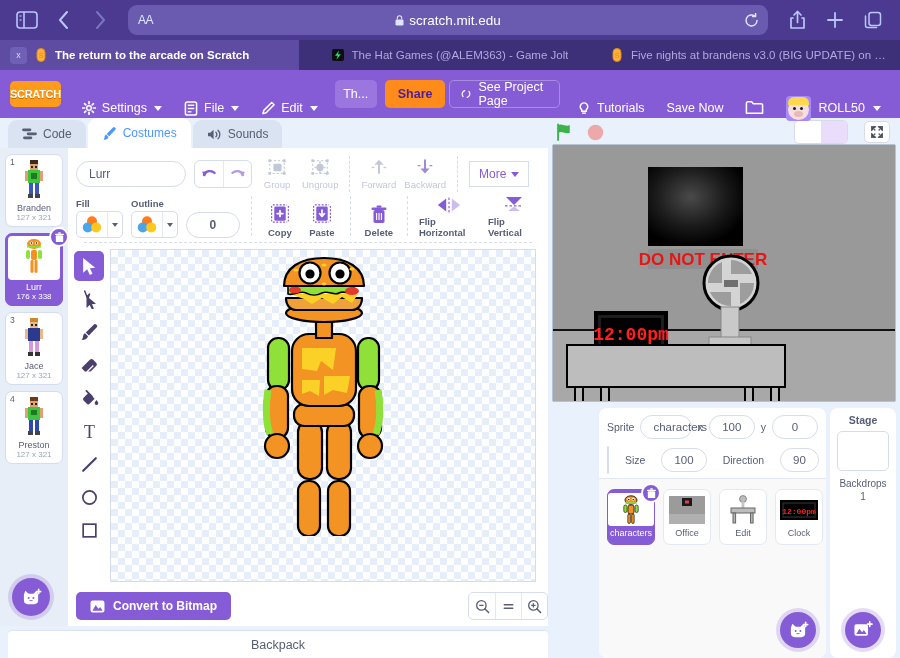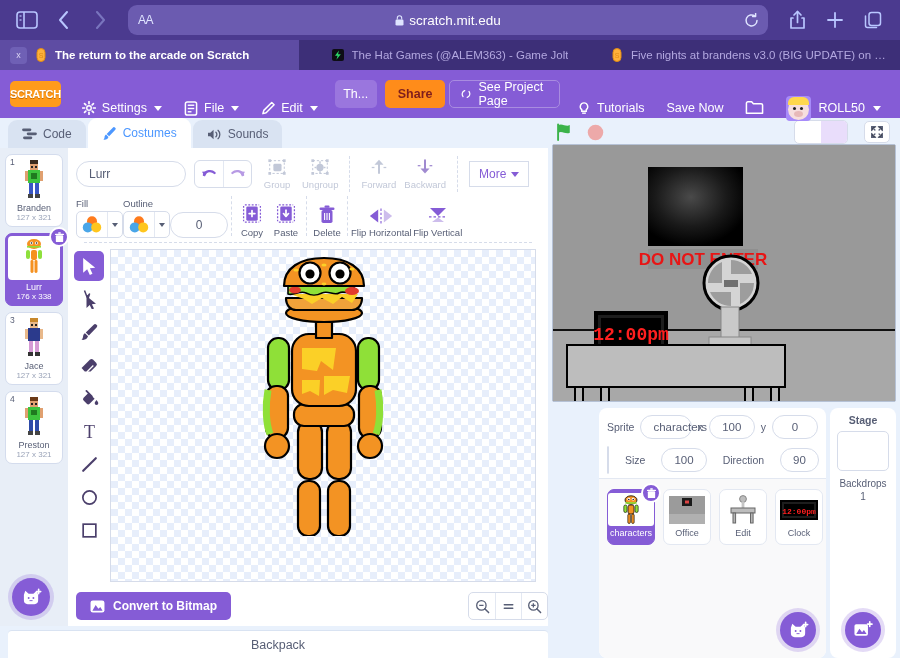--- a/index.html
+++ b/index.html
@@ -65,21 +65,21 @@
   }
   .caret { border-left: 4px solid transparent; border-right: 4px solid transparent;
            border-top: 5px solid #fff; margin-left: 1px; }
   #title-field {
     height: 28px; min-width: 42px; background: #9a76de; border-radius: 5px;
     display: flex; align-items: center; justify-content: center; padding: 0 10px;
     font-size: 12.5px; color: #fff; margin: 0 4px;
   }
   #share-btn {
     height: 28px; background: #ff8c1a; border-radius: 5px; display: flex;
-    align-items: center; padding: 0 13px; font-size: 12.5px; font-weight: bold; color: #7f1d1d;
+    align-items: center; padding: 0 13px; font-size: 12.5px; font-weight: bold; color: #4c1d95;
   }
   #project-page-btn {
     height: 28px; border: 1px solid #a98ce0; border-radius: 5px; display: flex;
     align-items: center; gap: 7px; padding: 0 11px; font-size: 12.5px; color: #fff;
   }
   #menu-spacer { flex: 1; }
   #avatar {
     width: 25px; height: 25px; border-radius: 4px; overflow: hidden;
     background: #a78bfa; position: relative;
   }
@@ -131,21 +131,21 @@
   #add-costume-btn {
     position: absolute; bottom: 10px; left: 12px; width: 38px; height: 38px; border-radius: 50%;
     background: #855cd6; display: flex; align-items: center; justify-content: center;
     box-shadow: 0 0 0 4px rgba(133,92,214,.22);
   }
 
   
   #paint-editor { flex: 1; display: flex; flex-direction: column; background: #fff; min-width: 0; }
   #paint-toolbar { padding: 6px 8px 0; }
   #pt-row1 { display: flex; align-items: center; gap: 8px; height: 40px; }
-  #pt-row2 { display: flex; align-items: flex-end; height: 48px; padding-bottom: 4px; }
+  #pt-row2 { display: flex; align-items: flex-end; gap: 8px; height: 48px; padding-bottom: 4px; font-weight: bold; }
   #costume-name-input {
     width: 110px; height: 26px; border: 1px solid #d6dcea; border-radius: 14px;
     padding: 0 12px; font-size: 12px; color: #575e75; display: flex; align-items: center;
   }
   .undo-group { display: flex; border: 1px solid #d6dcea; border-radius: 6px; overflow: hidden; }
   .undo-btn { width: 28px; height: 26px; display: flex; align-items: center; justify-content: center; }
   .undo-btn + .undo-btn { border-left: 1px solid #e3e8f2; }
   .tb-item {
     display: flex; flex-direction: column; align-items: center; gap: 2px;
     font-size: 9.5px; color: #575e75; min-width: 34px;

